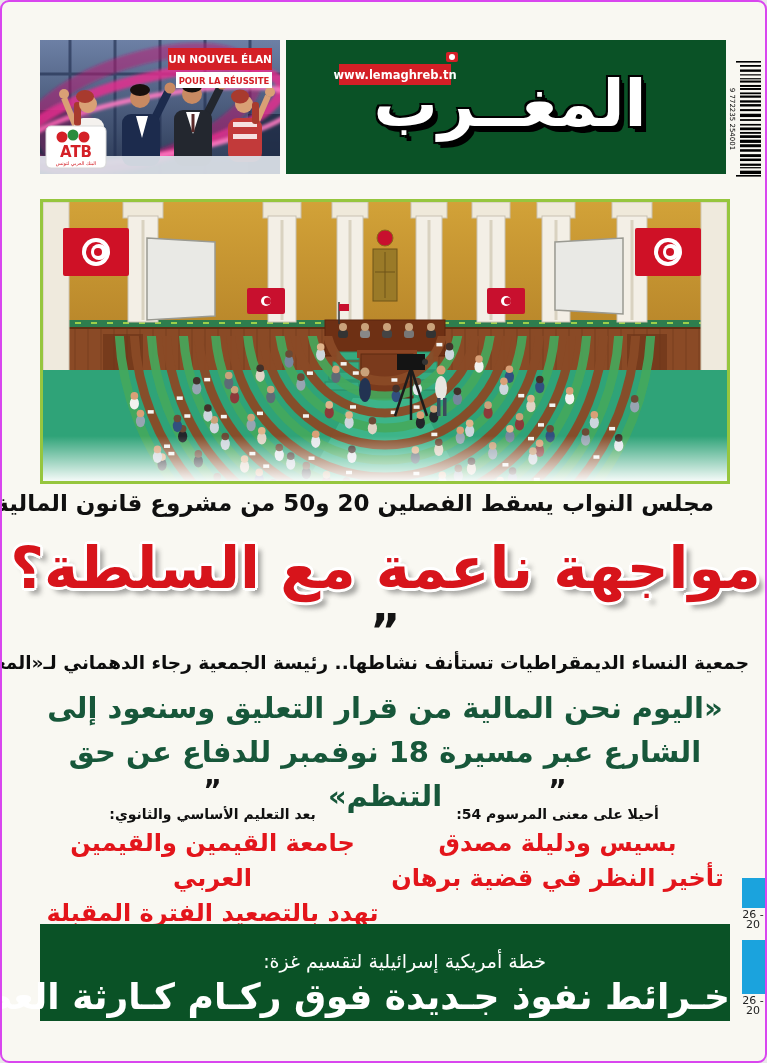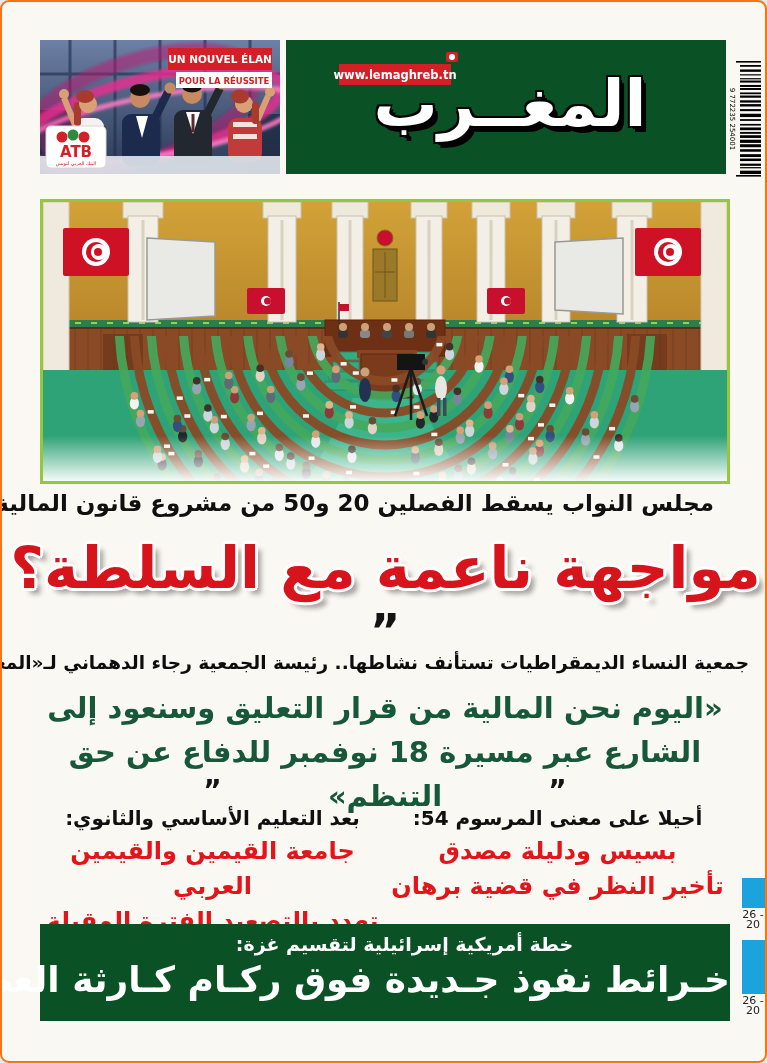--- a/index.html
+++ b/index.html
@@ -1,19 +1,19 @@
 <!DOCTYPE html>
 <html lang="ar" style="--dark-green: #0a5226; --lime-green: #86ba2f; --headline-red: #d7141b; --story-red: #e3151b; --quote-green: #17573a; --tab-cyan: #1ba3dd; --ad-red: #d41f26;"><head>
 <meta charset="utf-8">
 <style>
   html,body{margin:0;padding:0;background:#e9e9e9;}
   *{box-sizing:border-box;}
   .page{
     position:relative; width:767px; height:1063px; margin:0 auto;
-    background:#f9f8f2; border:2px solid #f97316; border-radius:9px;
+    background:#f9f8f2; border:2px solid #d946ef; border-radius:9px;
     overflow:hidden; font-family:"DejaVu Sans","Liberation Sans",sans-serif;
   }
   
   .ad{position:absolute; left:38px; top:38px; width:240px; height:134px; overflow:hidden;}
   .masthead{position:absolute; left:284px; top:38px; width:440px; height:134px;
     background:var(--dark-green,#0a5226);}
   .site-box{position:absolute; left:53px; top:24px; width:112px; height:21px;
     background:#d41f26; color:#fff; font-size:11.5px; font-weight:bold;
     display:flex; align-items:center; justify-content:center;}
   .logo-emblem{position:absolute; left:160px; top:12px; width:12px; height:10px;
@@ -47,27 +47,27 @@
     font-size:46px; font-weight:bold; color:#141414; line-height:46px;}
   .byline{position:absolute; left:20px; top:650px; width:727px; text-align:center;
     font-size:18.5px; font-weight:bold; color:#0d0d0d; direction:rtl; white-space:nowrap;}
   .quote-green{position:absolute; left:38px; top:684px; width:690px; text-align:center;
     font-size:29px; font-weight:bold; color:var(--quote-green,#17573a); direction:rtl;
     line-height:44px;}
   
   .stories-row{position:absolute; left:38px; top:776px; width:690px; display:flex; direction:rtl;}
   .story-col{width:50%; text-align:center; direction:rtl;}
   .story-quote{font-size:28px; font-weight:bold; color:#141414; line-height:26px; height:26px;}
-  .story-kicker{font-size:20px; font-weight:bold; color:#101010; margin-top:2px;}
+  .story-kicker{font-size:14px; font-weight:bold; color:#101010; margin-top:2px;}
   .story-headline{font-size:24px; font-weight:bold; color:var(--story-red,#e3151b);
     line-height:35px; margin-top:4px;}
   
   .gaza{position:absolute; left:38px; top:922px; width:690px; height:97px;
     background:var(--dark-green,#0a5226); text-align:center; direction:rtl;}
-  .gaza-kicker{margin-top:9px; color:#fff; font-size:19px; font-weight:bold;padding-left:39px;}
+  .gaza-kicker{margin-top:26px; color:#fff; font-size:19px; font-weight:normal;padding-left:39px;}
   .gaza-headline{margin-top:4px; color:#fff; font-size:36px; font-weight:bold; letter-spacing:1px;
     white-space:nowrap;}
   
   .side-tab{position:absolute; left:740px; width:29px; background:var(--tab-cyan,#1ba3dd);}
   .side-tab.t1{top:876px; height:30px;}
   .side-tab.t2{top:938px; height:54px;}
   .tab-caption{position:absolute; left:736px; width:30px; font-size:11px; line-height:10px;
     color:#222; text-align:center; font-family:"DejaVu Sans","Liberation Sans",sans-serif;}
   .tab-caption.c1{top:908px;} .tab-caption.c2{top:994px;}
   svg text{font-family:"DejaVu Sans","Liberation Sans",sans-serif;}

